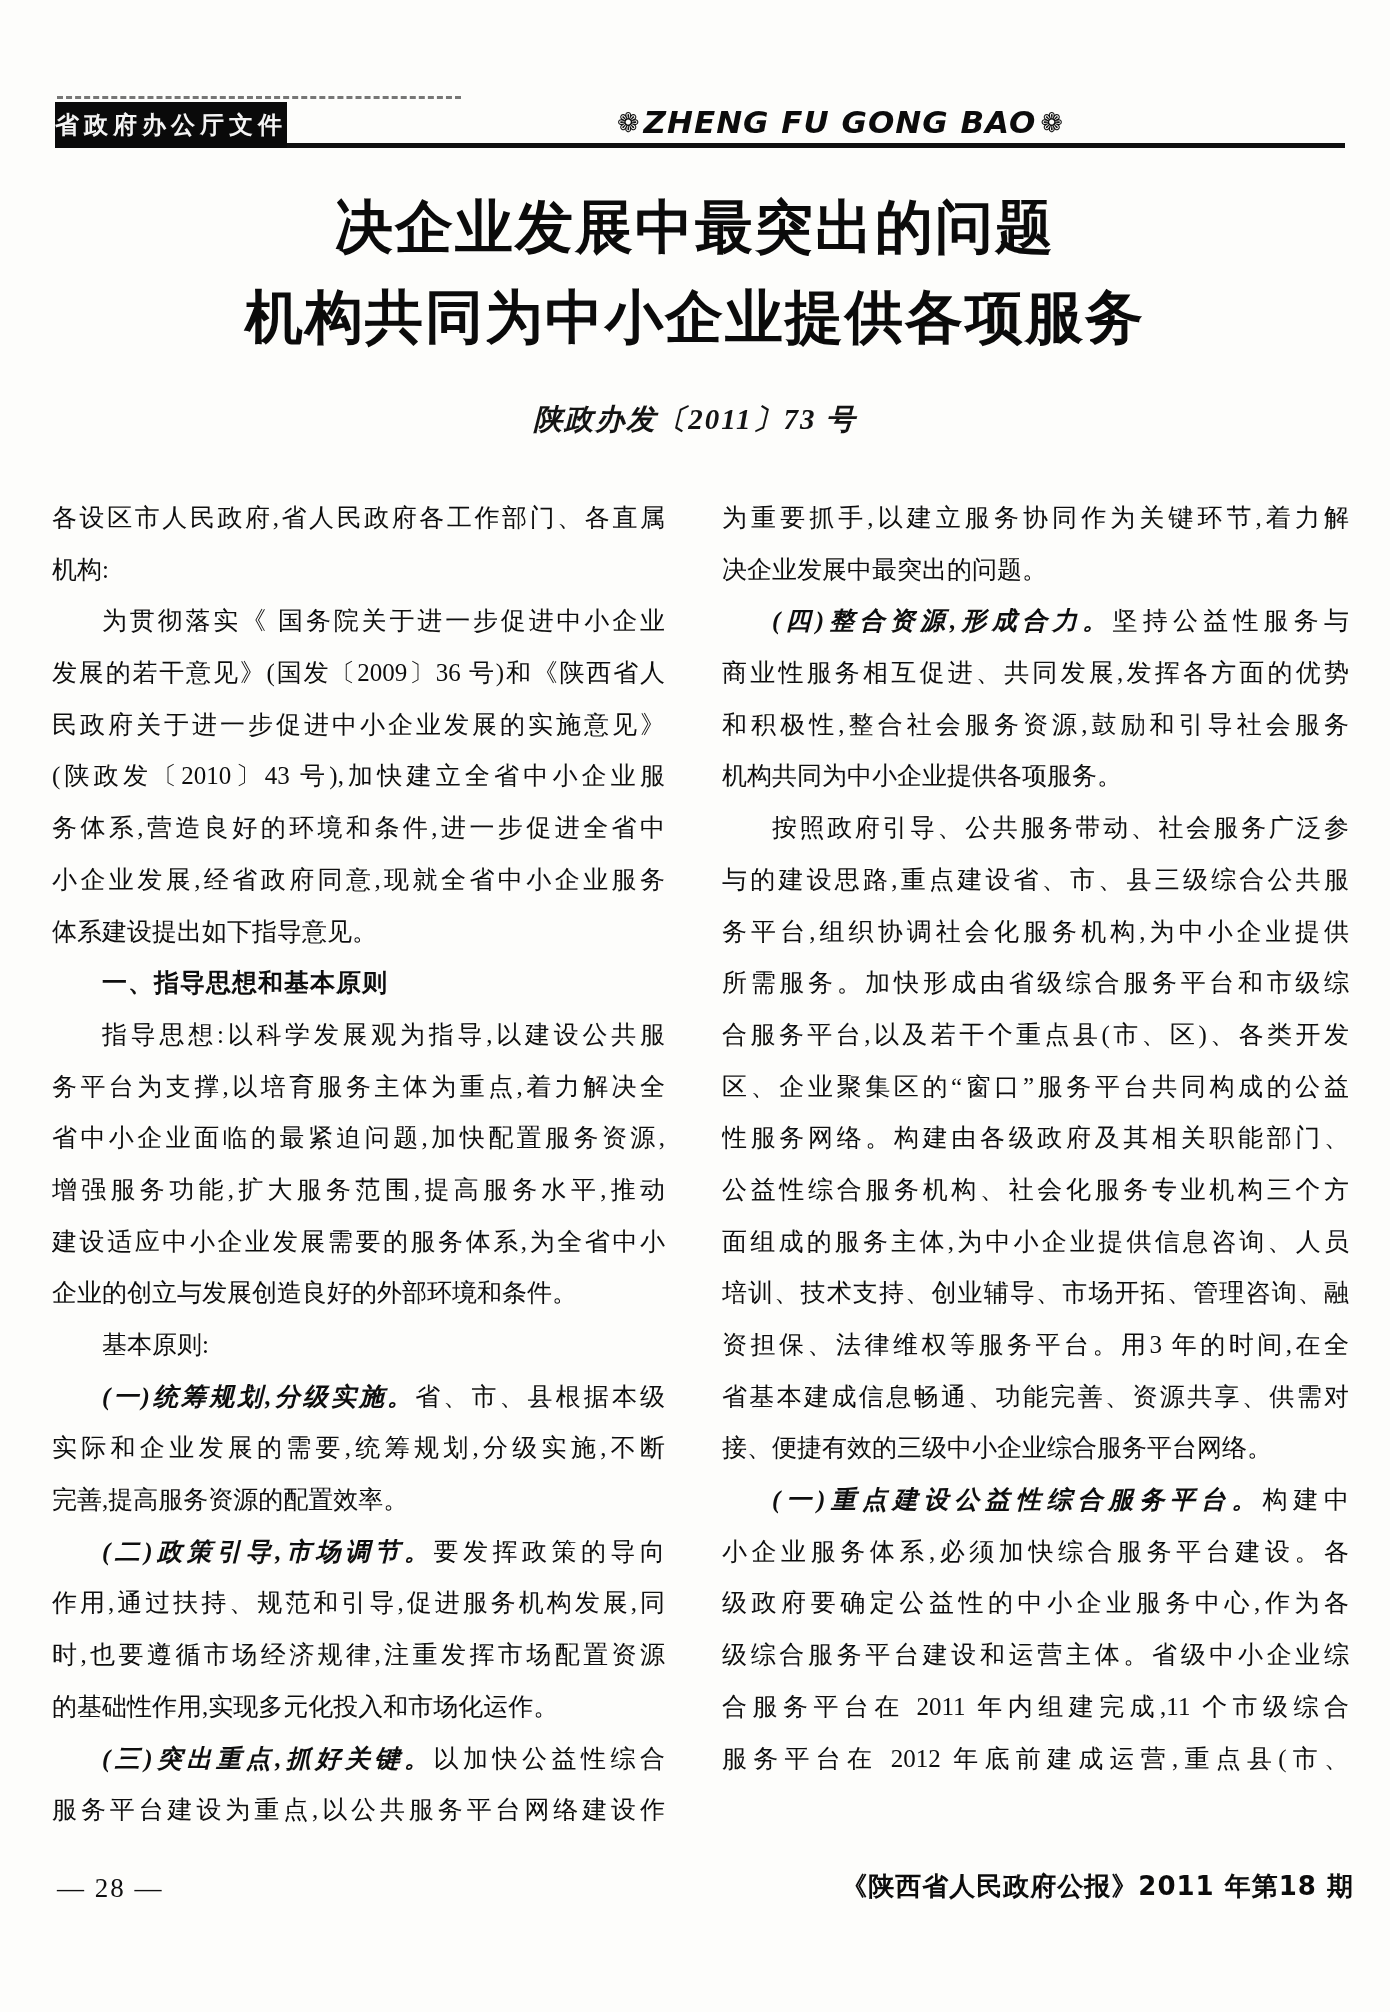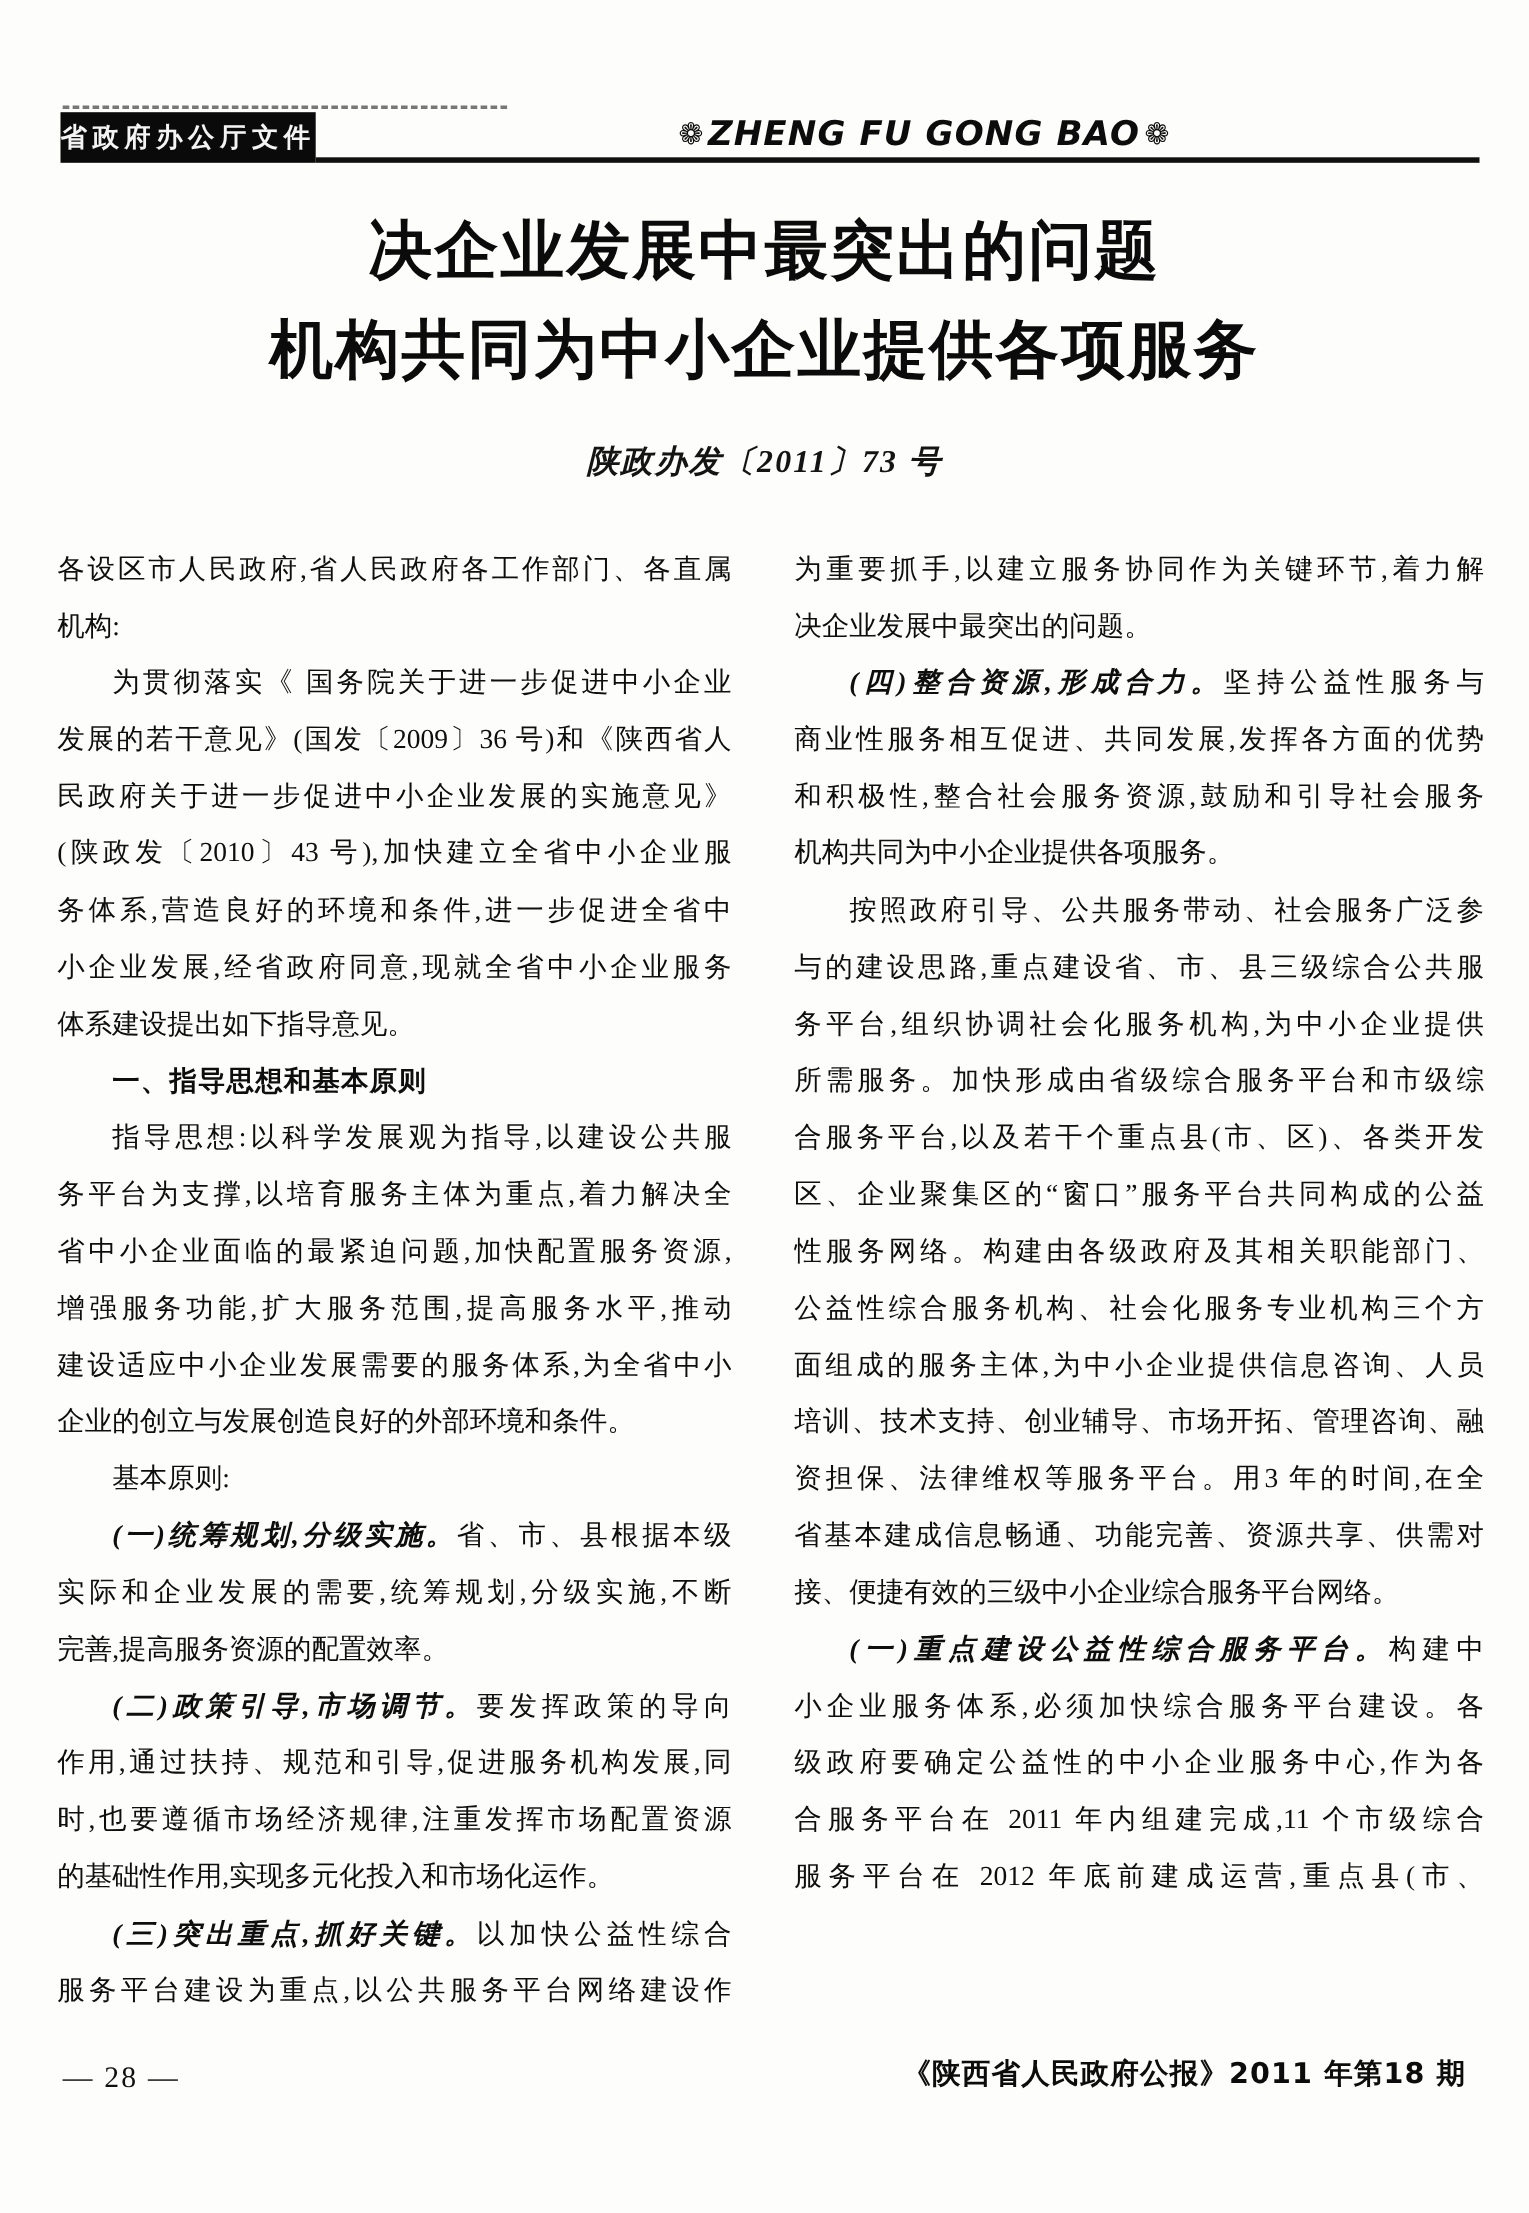--- a/index.html
+++ b/index.html
@@ -60,21 +60,21 @@
   .seg-hei{
     font-family:"DejaVu Sans","Liberation Sans",sans-serif;
     font-weight:700;font-style:normal;letter-spacing:1px;
   }
   
   .footer-page{
     position:absolute;left:57px;top:1868px;height:40px;line-height:40px;
     font-size:27px;letter-spacing:2px;color:#101010;
   }
   .footer-src{
-    position:absolute;right:57px;top:1866px;height:40px;line-height:40px;
+    position:absolute;right:36px;top:1866px;height:40px;line-height:40px;
     font-family:"DejaVu Sans","Liberation Sans",sans-serif;
     font-size:26px;font-weight:700;letter-spacing:1px;color:#0c0c0c;
     white-space:nowrap;
   }
 </style>
 </head>
 <body>
 
 <div class="page">
 
@@ -141,20 +141,21 @@
       <div class="line jst"><span>性服务网络。构建由各级政府及其相关职能部门、</span></div>
       <div class="line jst"><span>公益性综合服务机构、社会化服务专业机构三个方</span></div>
       <div class="line jst"><span>面组成的服务主体,为中小企业提供信息咨询、人员</span></div>
       <div class="line jst"><span>培训、技术支持、创业辅导、市场开拓、管理咨询、融</span></div>
       <div class="line jst"><span>资担保、法律维权等服务平台。用3 年的时间,在全</span></div>
       <div class="line jst"><span>省基本建成信息畅通、功能完善、资源共享、供需对</span></div>
       <div class="line"><span>接、便捷有效的三级中小企业综合服务平台网络。</span></div>
       <div class="line ind jst"><span class="seg-kai">(一)重点建设公益性综合服务平台。</span><span>构建中</span></div>
       <div class="line jst"><span>小企业服务体系,必须加快综合服务平台建设。各</span></div>
       <div class="line jst"><span>级政府要确定公益性的中小企业服务中心,作为各</span></div>
+      <div class="line jst"><span>级综合服务平台建设和运营主体。省级中小企业综</span></div>
       <div class="line jst"><span>合服务平台在 2011 年内组建完成,11 个市级综合</span></div>
       <div class="line jst"><span>服务平台在 2012 年底前建成运营,重点县(市、</span></div>
     </div>
 
   <div class="footer-page">— 28 —</div>
   <div class="footer-src">《陕西省人民政府公报》2011 年第18 期</div>
 
 </div>
 
 </body></html>

